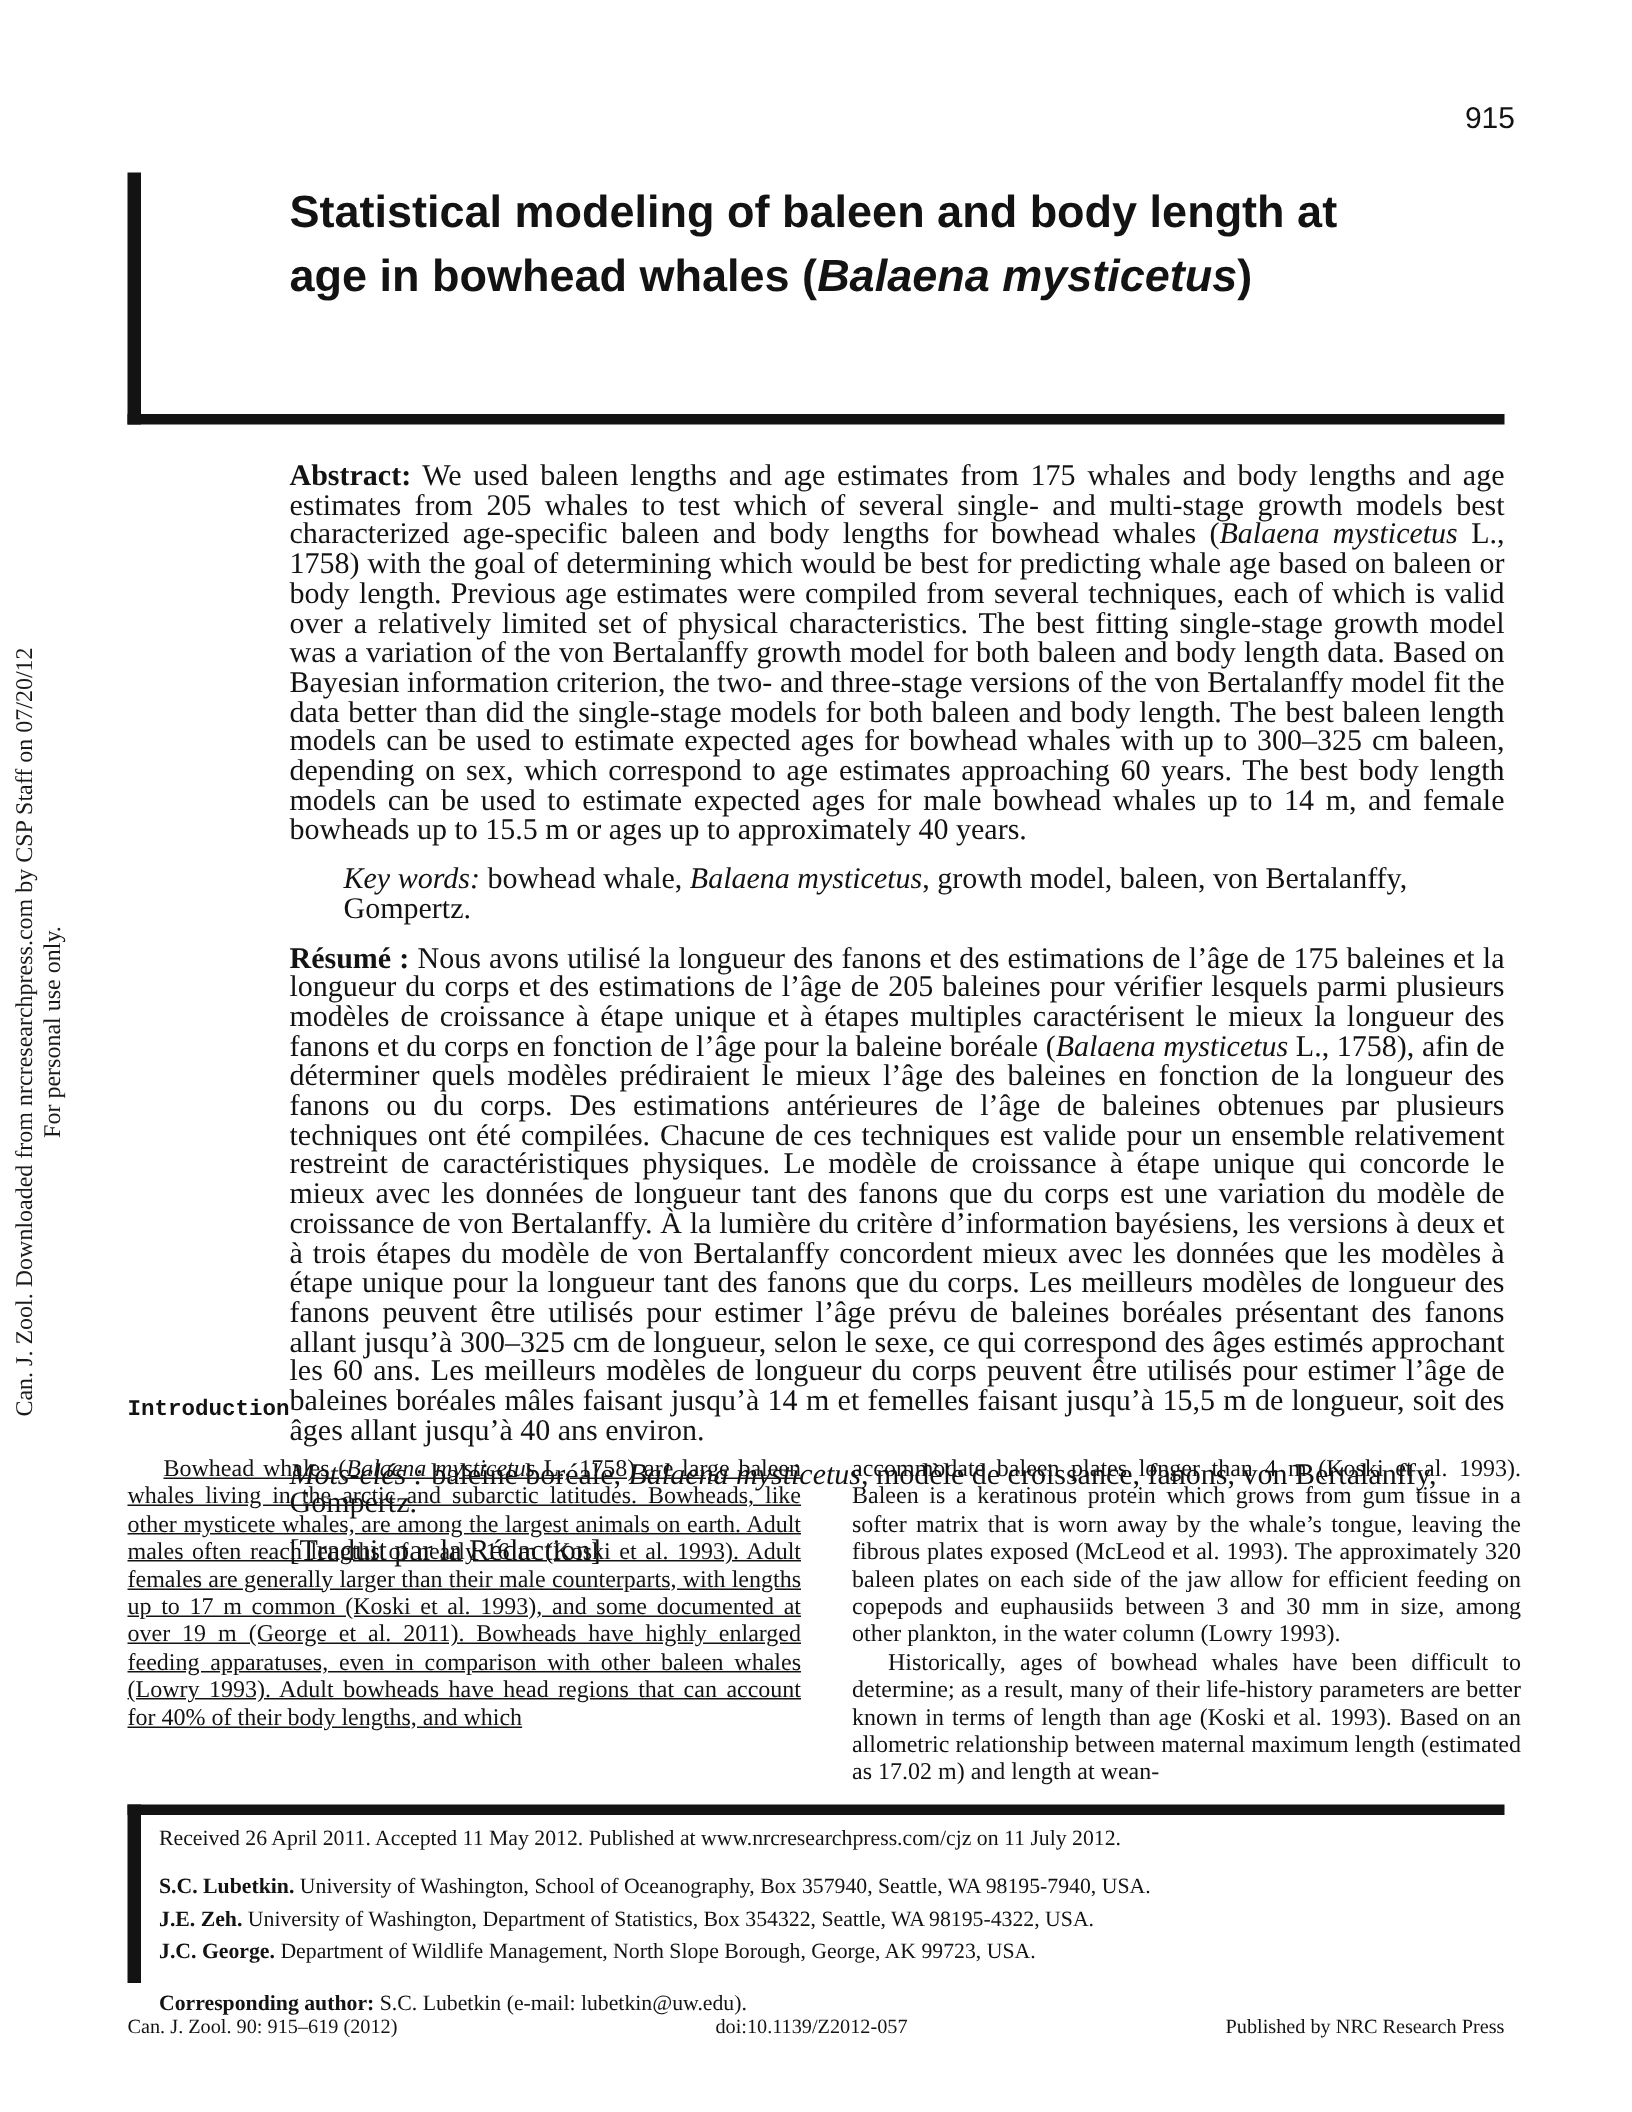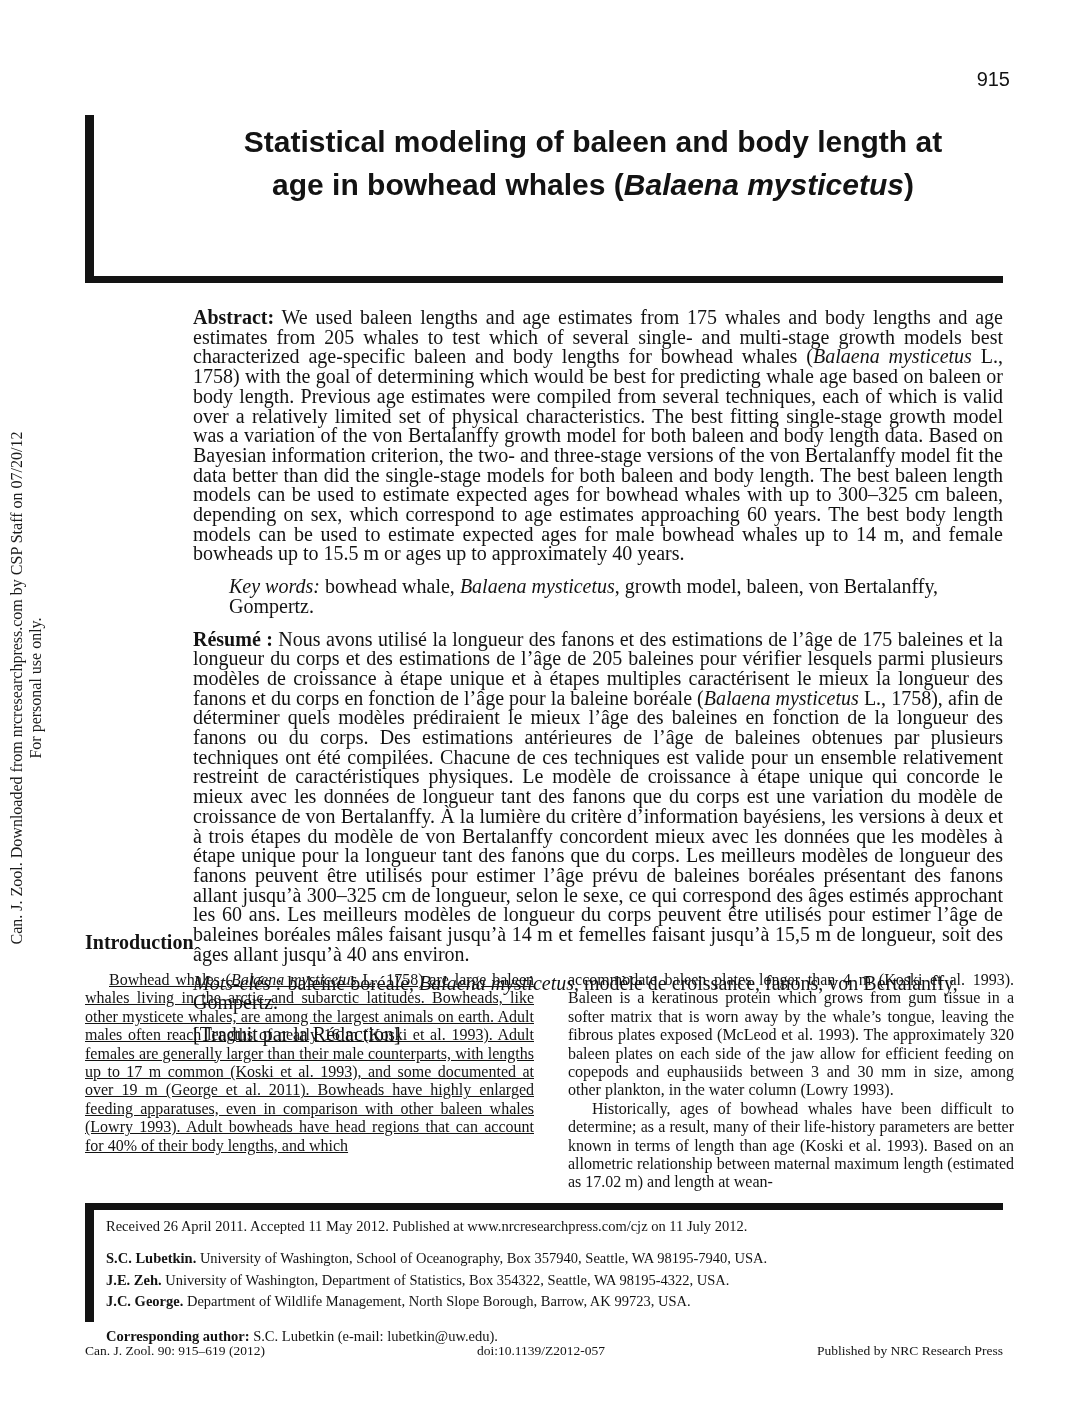--- a/index.html
+++ b/index.html
@@ -28,37 +28,37 @@
   }
 
   
   .title-bar-left   { position:absolute; left:85px; top:115px; width:9px;  height:168px; background:#131313; }
   .title-bar-bottom { position:absolute; left:85px; top:276px; width:918px; height:7px;  background:#131313; }
 
   .title-text {
     position:absolute; left:193px; top:120px; width:800px;
     font-family:"Liberation Sans", sans-serif; font-weight:bold;
   }
-  .article-title { font-size:30px; line-height:43px; font-weight:bold;text-align:center; }
+  .article-title { font-size:30px; line-height:43px; font-weight:bold; }
   .authors { margin-top:23px; font-size:17.5px; font-weight:bold; }
 
   
   .abstract-section {
     position:absolute; left:193px; top:308px; width:810px;
     font-size:20px; line-height:19.7px; text-align:justify;
   }
   .abstract-section .kw { margin-top:13px; text-align:left;margin-left:36px; }
   .abstract-section .resume { margin-top:13px; }
   .abstract-section .motscles { margin-top:9px; text-align:left; }
   .abstract-section .traduit { margin-top:12px; text-align:left; }
 
   .intro-heading {
     position:absolute; left:85px; top:931px;
-    font-family:Liberation Serif, serif;
-    font-size:20px; font-weight:bold;
+    font-family:Liberation Mono, monospace;
+    font-size:15px; font-weight:bold;
   }
   .body-col {
     position:absolute; top:971px;
     font-size:16px; line-height:18.4px; text-align:justify;
   }
   .col-left  { left:85px;  width:449px;text-decoration:underline; }
   .col-right { left:568px; width:446px; }
   .indent { text-indent:24px; }
 
   
@@ -118,21 +118,21 @@
 </div>
 
 <div class="fn-bar-top"></div>
 <div class="fn-bar-left"></div>
 
 <div class="footnote-text">
   <p>Received 26 April 2011. Accepted 11 May 2012. Published at www.nrcresearchpress.com/cjz on 11 July 2012.</p>
   <div class="affils">
     <div><b>S.C. Lubetkin.</b><span> University of Washington, School of Oceanography, Box 357940, Seattle, WA 98195-7940, USA.</span></div>
     <div><b>J.E. Zeh.</b><span> University of Washington, Department of Statistics, Box 354322, Seattle, WA 98195-4322, USA.</span></div>
-    <div><b>J.C. George.</b><span> Department of Wildlife Management, North Slope Borough, Barrow, AK 99723, USA.</span></div>
+    <div><b>J.C. George.</b><span> Department of Wildlife Management, North Slope Borough, George, AK 99723, USA.</span></div>
   </div>
   <p class="corresponding"><b>Corresponding author:</b><span> S.C. Lubetkin (e-mail: lubetkin@uw.edu).</span></p>
 </div>
 
 <div class="journal-footer">
   <span>Can. J. Zool. 90: 915–619 (2012)</span>
   <span>doi:10.1139/Z2012-057</span>
   <span>Published by NRC Research Press</span>
 </div>
 

